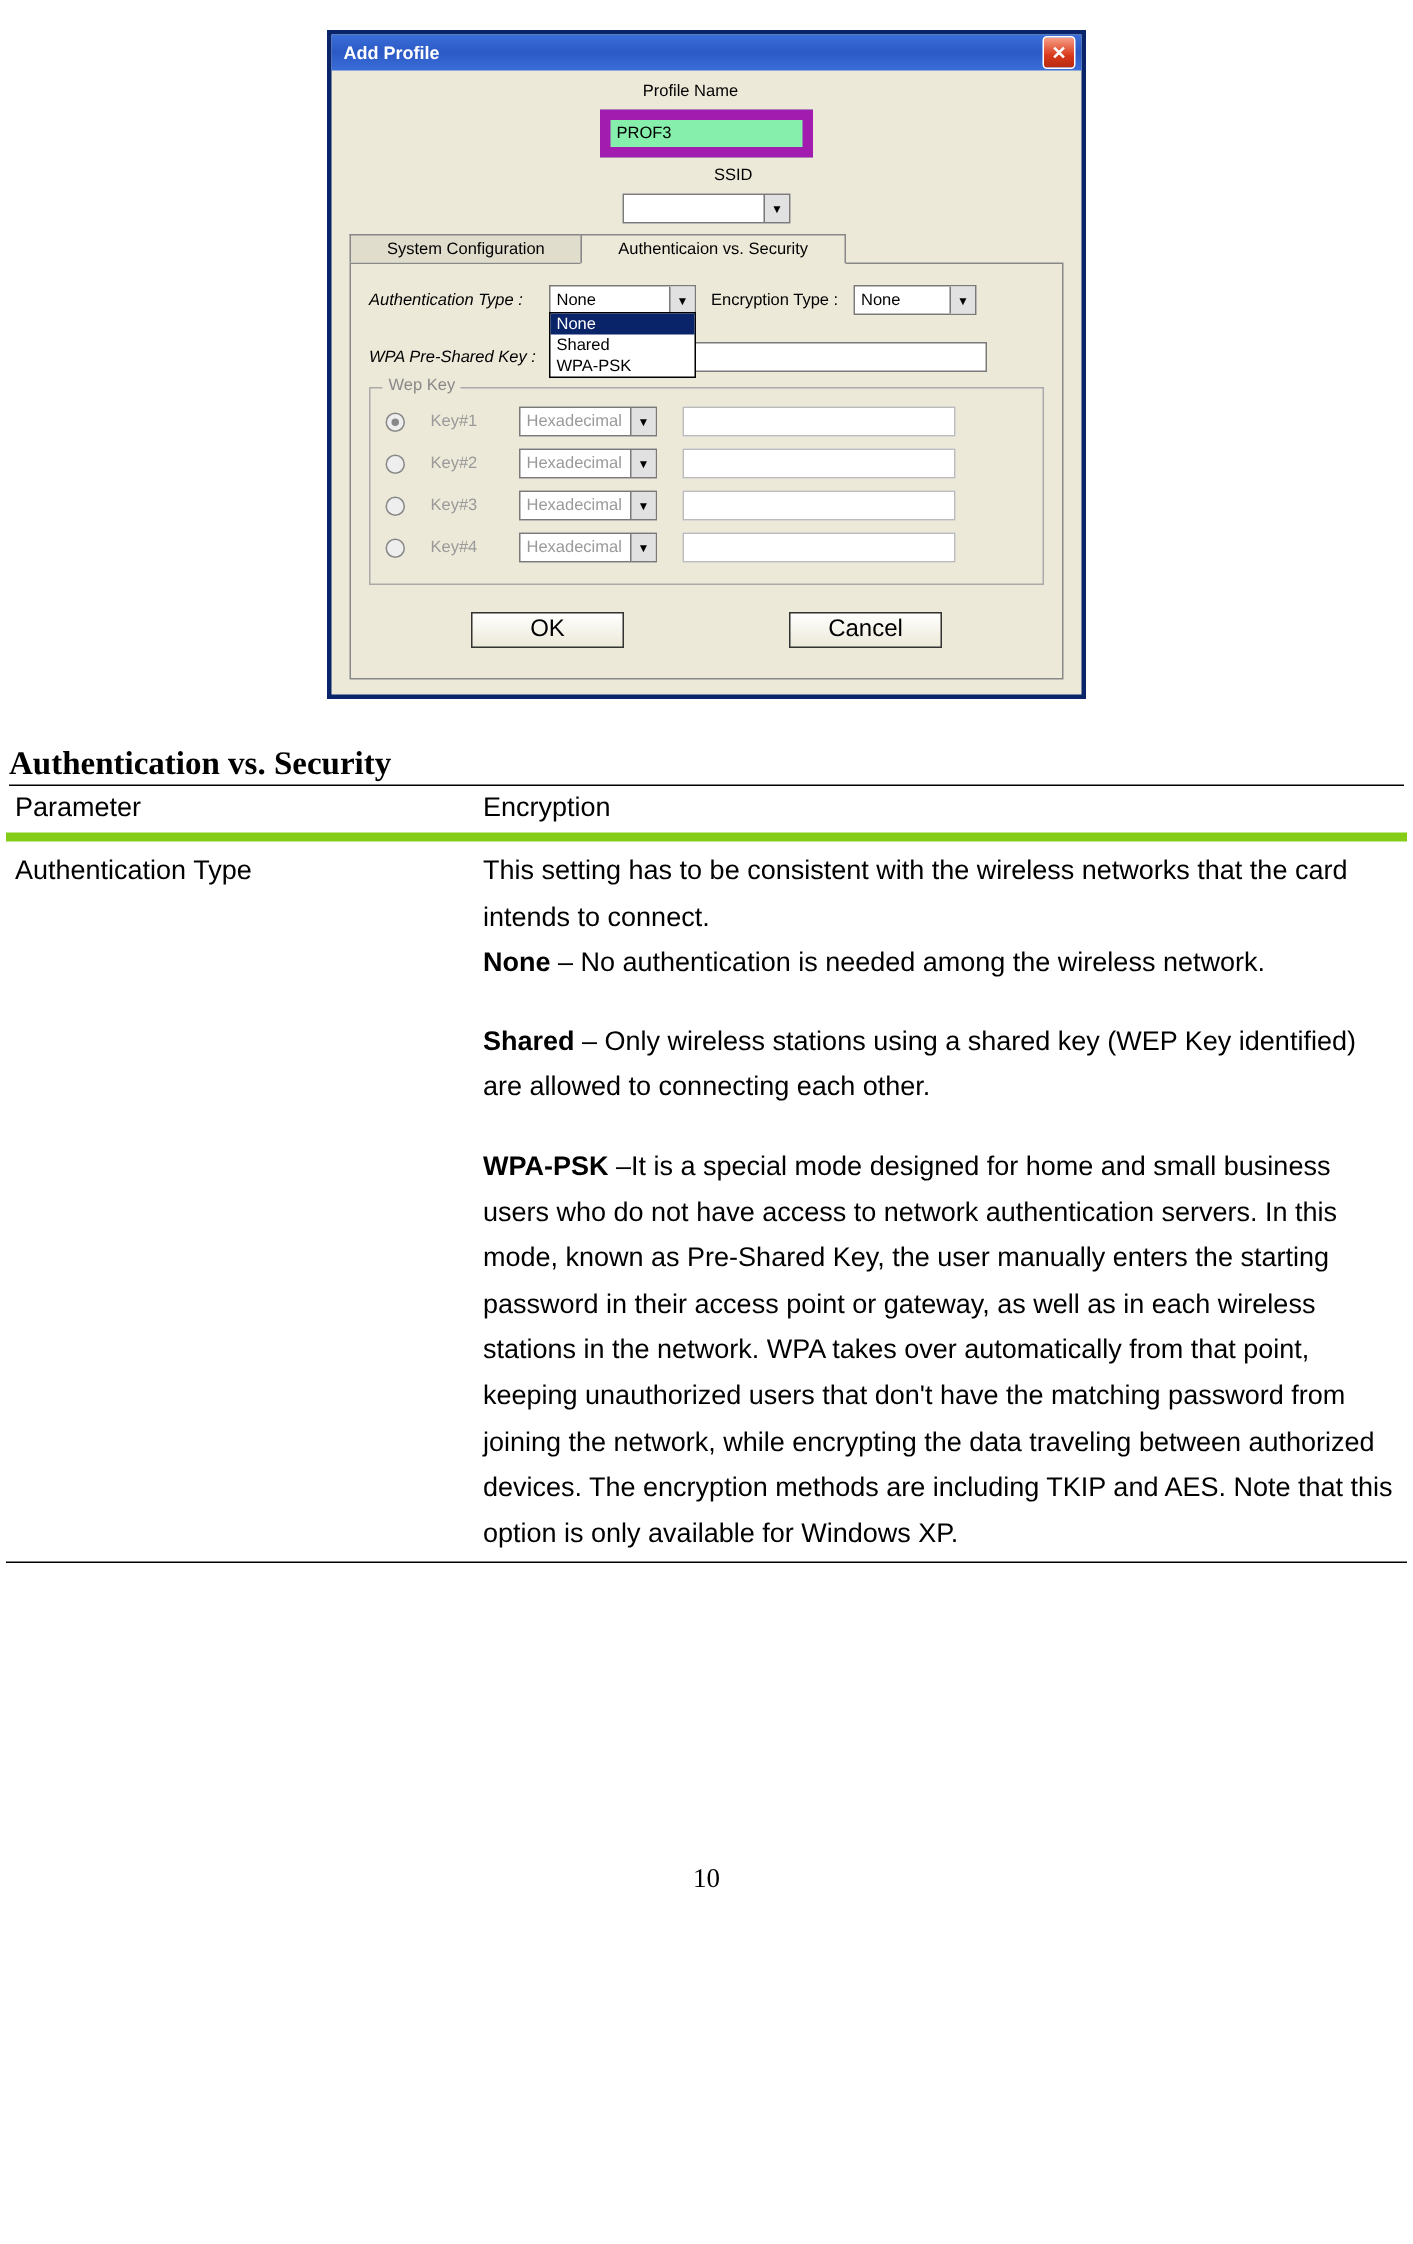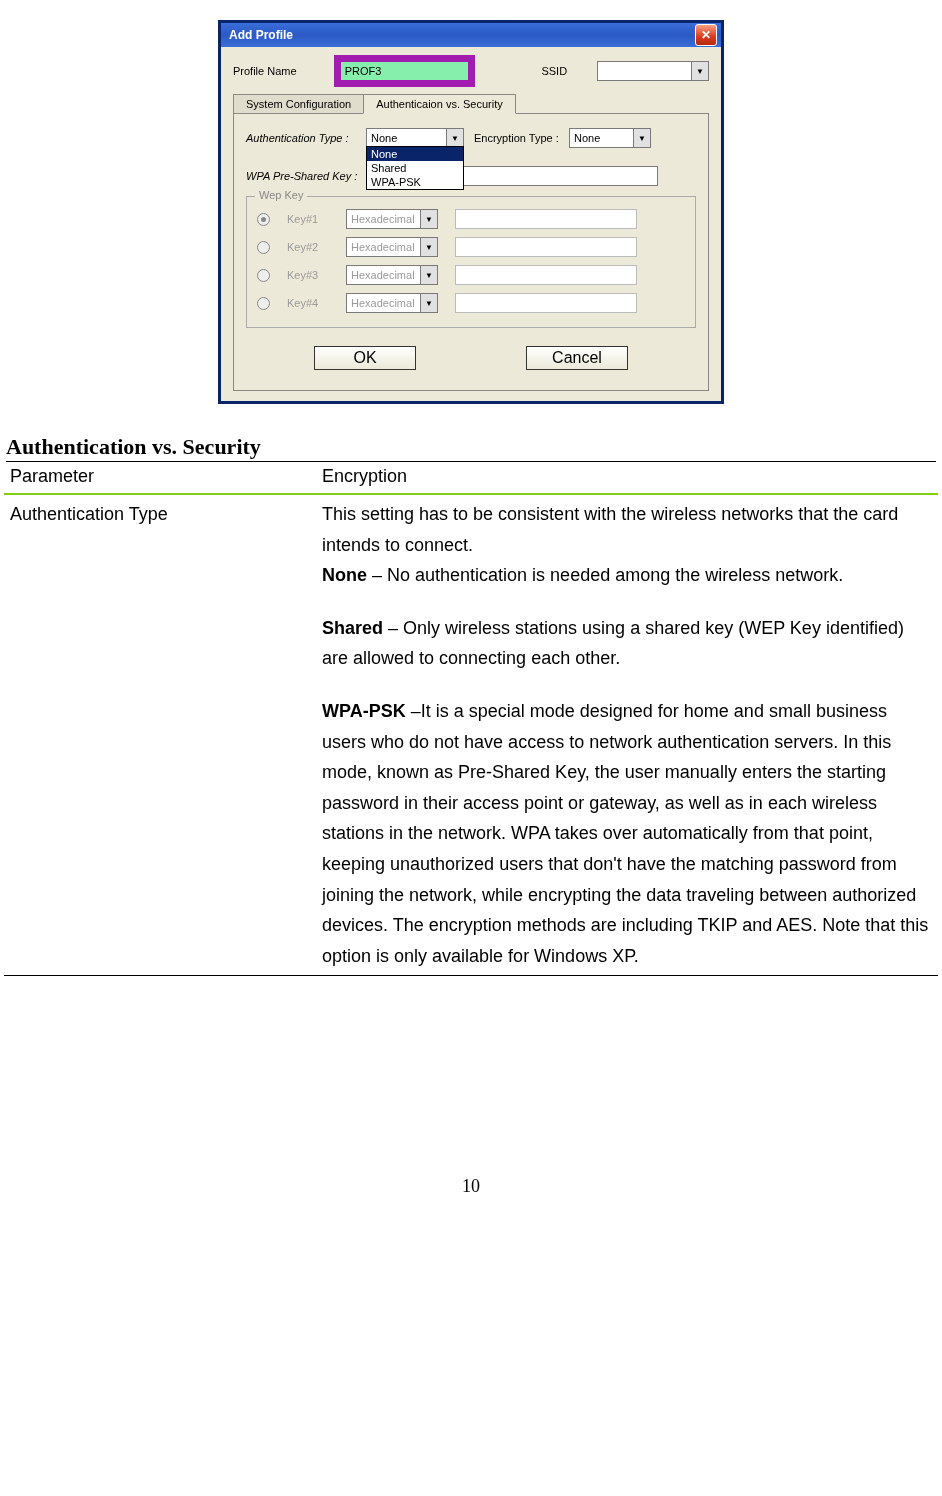--- a/index.html
+++ b/index.html
@@ -48,22 +48,23 @@
   }
   .dialog-body {
     padding: 8px 12px 10px 12px;
     font-family: Tahoma, 'MS Sans Serif', sans-serif;
     font-size: 11px;
     color: #000;
   }
   .top-row {
     display: flex;
     align-items: center;
-    gap: 16px;
+    gap: 6px;
     margin-bottom: 6px;
+    flex-direction: column;
   }
   .tlabel { width: 85px; }
   .textbox {
     border: 7px solid #a21caf;
     background: #86efac;
     height: 18px;
     padding: 0 4px;
     font-size: 11px;
     font-family: Tahoma, sans-serif;
     display: flex;
@@ -90,21 +91,21 @@
   }
   .combo.ssid { width: 110px; }
   .tabs {
     display: flex;
     align-items: flex-end;
     margin-top: 2px;
   }
   .tab {
     border: 1px solid #888;
     border-bottom: none;
-    padding: 3px 12px;
+    padding: 3px 24px;
     font-size: 11px;
     background: #ece9d8;
     margin-right: -1px;
   }
   .tab.active {
     background: #ece9d8;
     position: relative;
     top: 1px;
     border-bottom: 1px solid #ece9d8;
   }
@@ -206,21 +207,21 @@
   table.doc-table {
     width: 100%;
     border-collapse: collapse;
     font-family: Arial, sans-serif;
     font-size: 18px;
   }
   table.doc-table th {
     text-align: left;
     font-weight: normal;
     padding: 4px 6px 6px 6px;
-    border-bottom: 2px solid #84cc16;
+    border-bottom: 6px solid #84cc16;
     vertical-align: top;
   }
   table.doc-table td {
     padding: 4px 6px;
     vertical-align: top;
     line-height: 1.7;
   }
   table.doc-table tbody tr:last-child td {
     border-bottom: 1px solid #000;
   }

